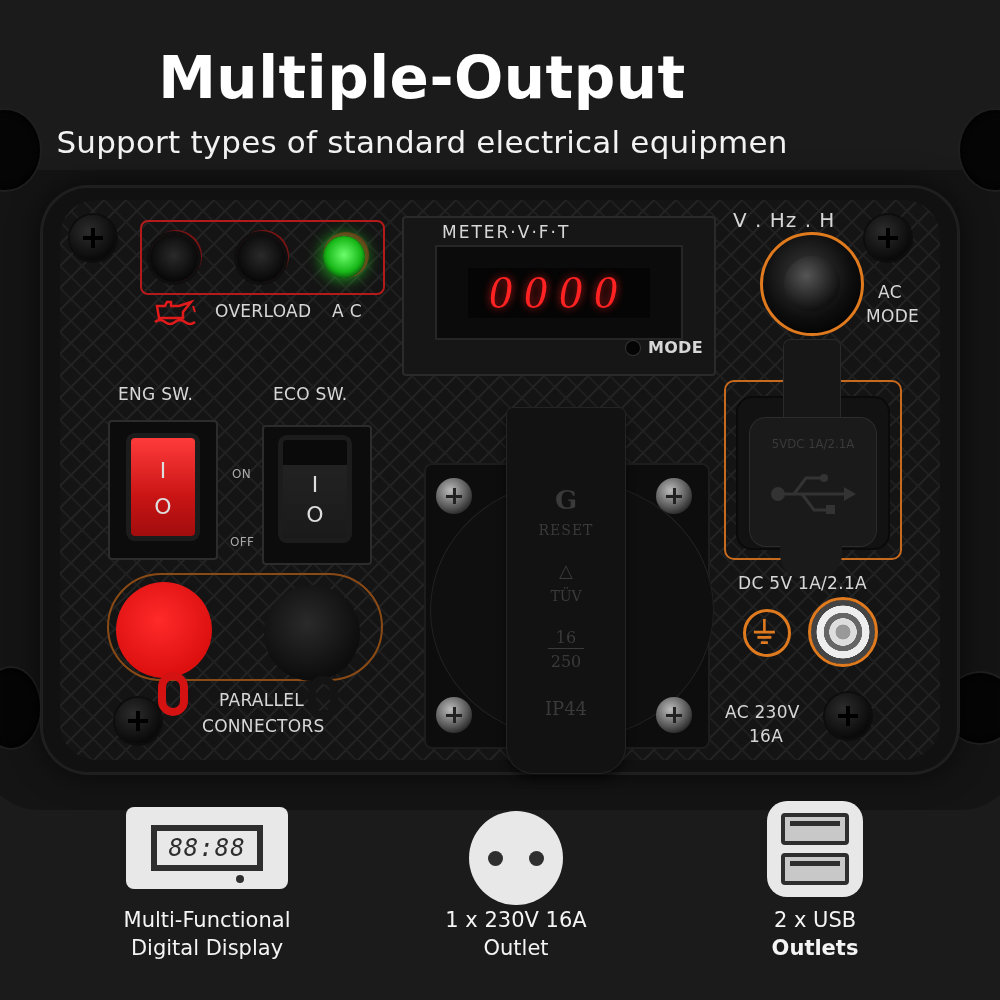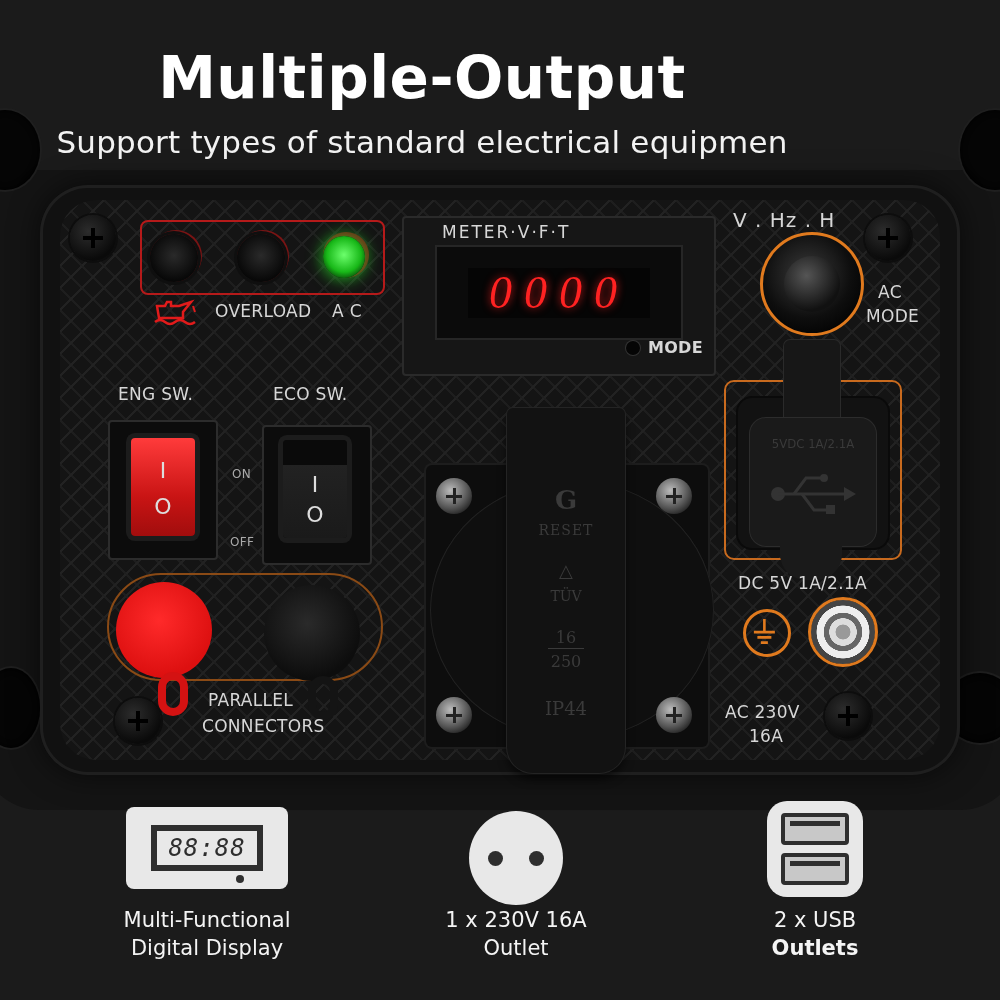--- a/index.html
+++ b/index.html
@@ -149,21 +149,21 @@
 <div class="rocker black" style="left:283px;top:440px;">
   <span style="top:32px;">I</span>
   <span style="top:62px;">O</span>
 </div>
 
 <div class="parallel-frame"></div>
 <div class="cap red" style="left:116px;top:582px;"></div>
 <div class="cap-loop" style="left:158px;top:672px;border-color:#d41212;"></div>
 <div class="cap black" style="left:264px;top:585px;"></div>
 <div class="cap-loop" style="left:308px;top:676px;border-color:#141414;"></div>
-<div class="lbl" style="left:208px;top:690px;">PARALLEL</div>
+<div class="lbl" style="left:219px;top:690px;">PARALLEL</div>
 <div class="lbl" style="left:202px;top:716px;">CONNECTORS</div>
 
 <div class="socket-plate"></div>
 <div class="socket-disc"></div>
 <div class="mini-screw" style="left:436px;top:478px;"></div>
 <div class="mini-screw" style="left:656px;top:478px;"></div>
 <div class="mini-screw" style="left:436px;top:697px;"></div>
 <div class="mini-screw" style="left:656px;top:697px;"></div>
 <div class="socket-flap"></div>
 <div class="flap-text" style="top:485px;font-size:26px;font-weight:700;">G</div>

